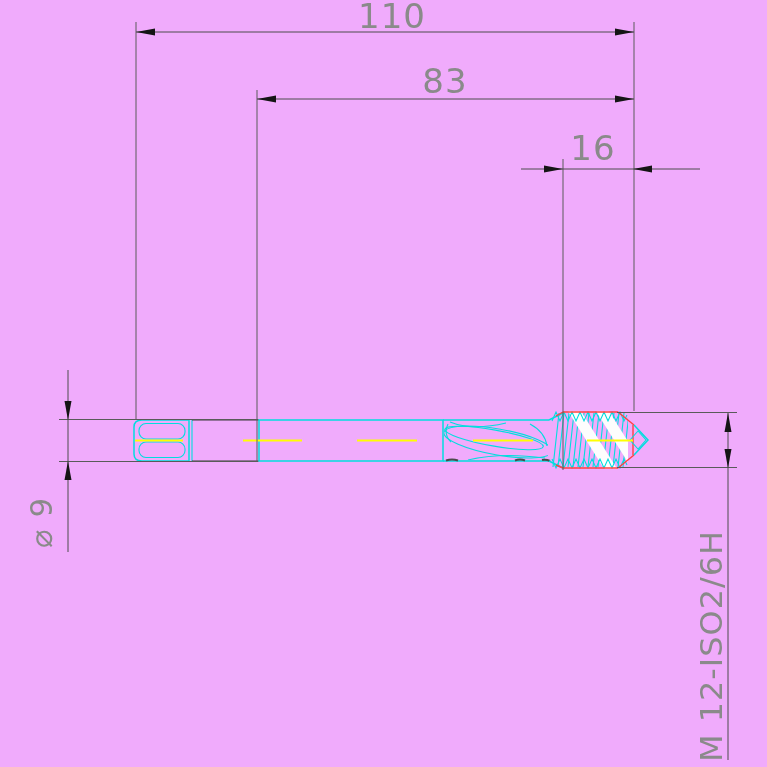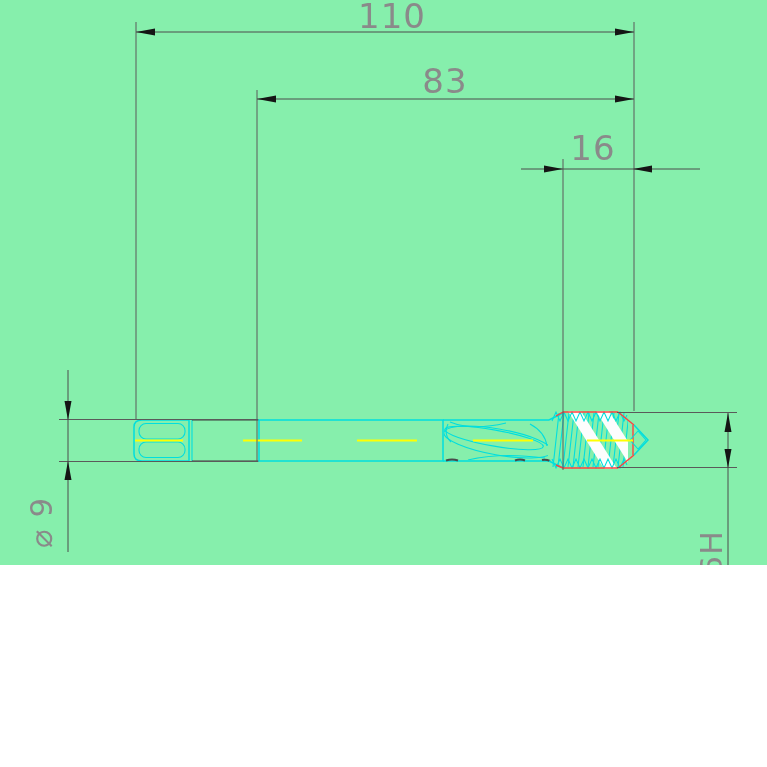--- a/index.html
+++ b/index.html
@@ -1,19 +1,19 @@
 <!DOCTYPE html>
 <html><head>
 <meta charset="utf-8">
 <style>
   html,body{margin:0;padding:0;background:#ffffff;}
   .canvas{
     position:relative;
-    width:767px;height:565px;
-    background:#86efac;
+    width:767px;height:767px;
+    background:#f0abfc;
     overflow:hidden;
     font-family:"DejaVu Sans",sans-serif;
   }
   svg{position:absolute;left:0;top:0;}
   .dim-line{stroke:#4d4d4d;stroke-width:1;fill:none;}
   .ext-line{stroke:#5a5a5a;stroke-width:1;fill:none;}
   .arrow{fill:#151515;stroke:none;}
   .dim-text{fill:#8a8a8a;font-size:34px;letter-spacing:1px;}
   .dim-text-small{fill:#8a8a8a;font-size:31px;letter-spacing:1px;}
   .cyan{stroke:#00dede;stroke-width:1.5;fill:none;}

